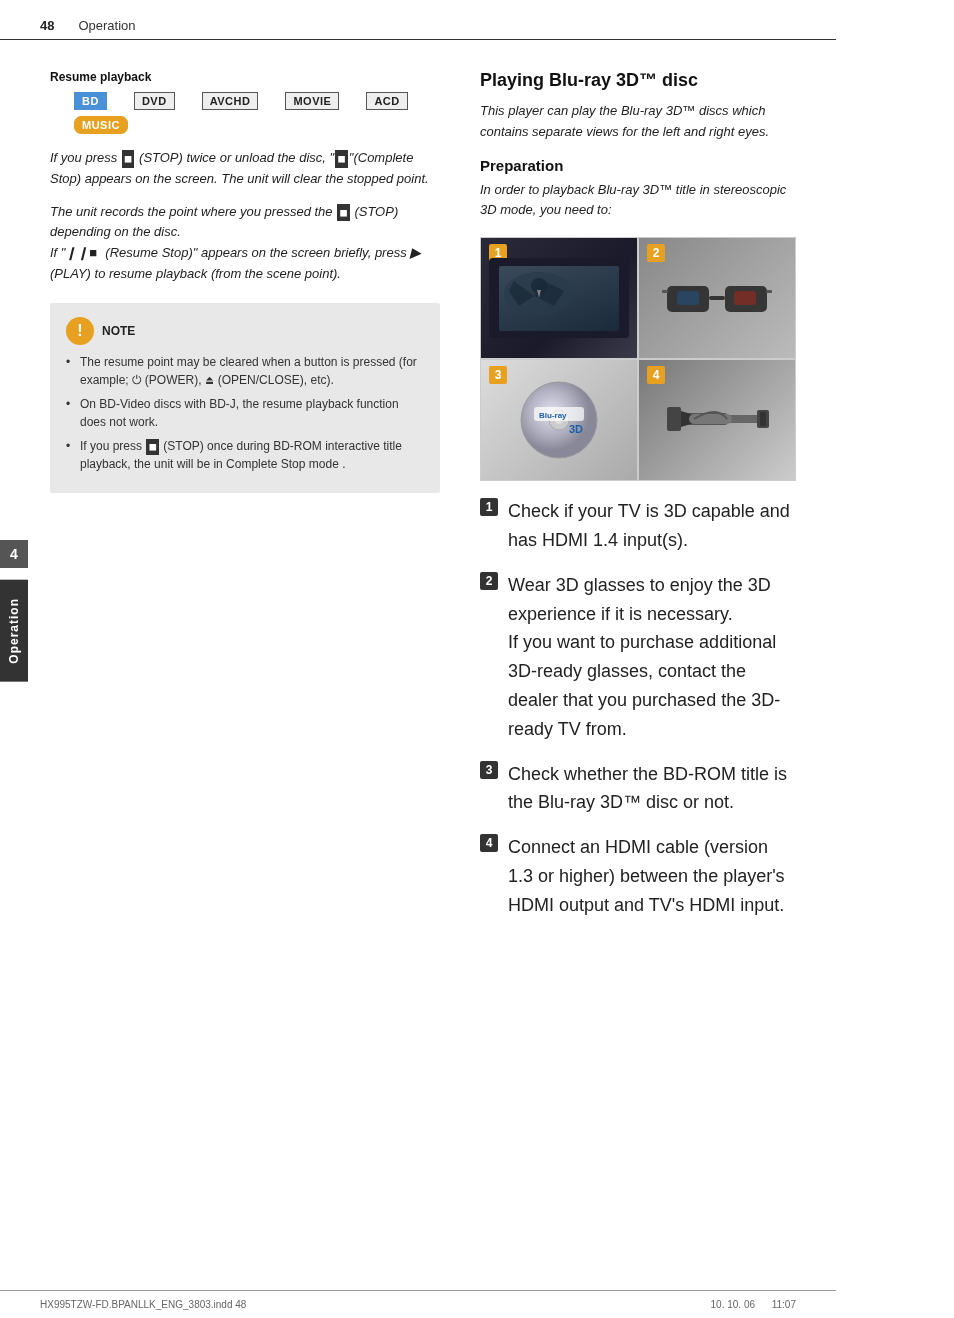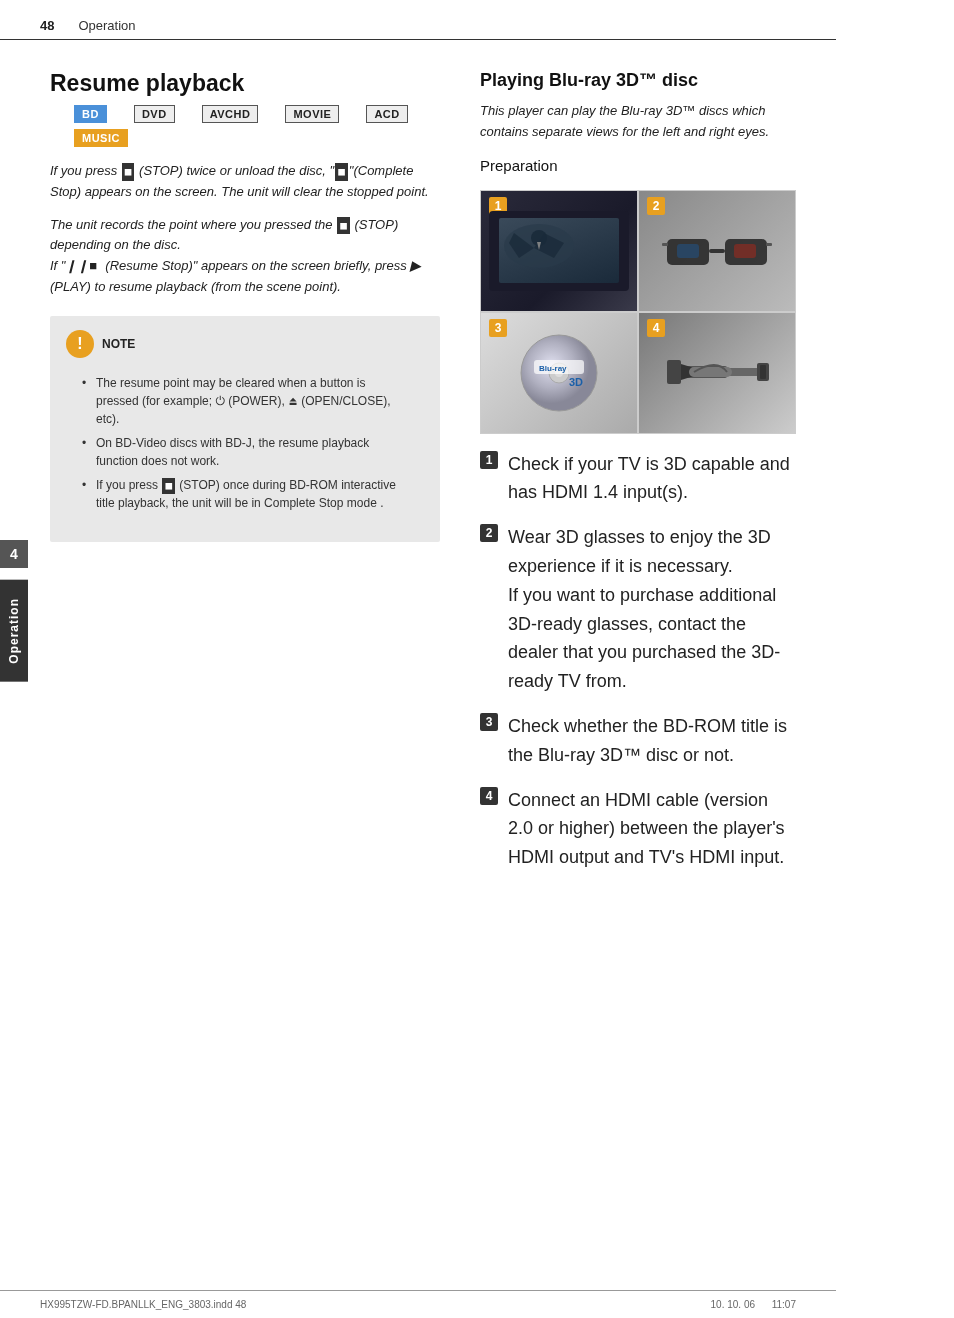--- a/index.html
+++ b/index.html
@@ -76,21 +76,21 @@
     }
     .left-col {
       flex: 0 0 390px;
       max-width: 390px;
     }
     .right-col {
       flex: 1;
     }
     
     .section-title {
-      font-size: 23px;
+      font-size: 12px;
       font-weight: bold;
       margin-bottom: 8px;
       color: #111;
     }
     
     .badges {
       display: flex;
       gap: 3px;
       margin-bottom: 14px;
       flex-wrap: wrap;
@@ -107,20 +107,21 @@
     }
     .badge.highlight {
       background: #4a90d9;
       color: #fff;
       border-color: #4a90d9;
     }
     .badge.highlight2 {
       background: #e8a020;
       color: #fff;
       border-color: #e8a020;
+      border-radius: 7px;
     }
     
     .body-text {
       font-size: 13px;
       line-height: 1.6;
       color: #222;
       margin-bottom: 12px;
       font-style: italic;
     }
     
@@ -151,21 +152,21 @@
       flex-shrink: 0;
     }
     .note-label {
       font-size: 12px;
       font-weight: bold;
       color: #222;
     }
     .note-list {
       list-style: none;
       padding: 0;
-      margin: 16px;
+      margin: 0;
     }
     .note-list li {
       font-size: 12px;
       line-height: 1.5;
       color: #333;
       padding-left: 14px;
       position: relative;
       margin-bottom: 6px;
     }
     .note-list li::before {
@@ -177,21 +178,21 @@
     }
     
     .section-title-right {
       font-size: 18px;
       font-weight: bold;
       margin-bottom: 10px;
       color: #111;
     }
     .section-subtitle {
       font-size: 15px;
-      font-weight: normal;
+      font-weight: bold;
       margin-top: 14px;
       margin-bottom: 6px;
       color: #111;
     }
     
     .img-grid {
       display: grid;
       grid-template-columns: 1fr 1fr;
       grid-template-rows: auto auto;
       gap: 2px;
@@ -363,20 +364,21 @@
       </div>
     </div>
 
     <div class="right-col">
       <h2 class="section-title-right">Playing Blu-ray 3D™ disc</h2>
 
       <p class="body-text">This player can play the Blu-ray 3D™ discs which contains separate views for the left and right eyes.</p>
 
       <h3 class="section-subtitle">Preparation</h3>
 
+      <p class="body-text">In order to playback Blu-ray 3D™ title in stereoscopic 3D mode, you need to:</p>
 
       <div class="img-grid">
 
         <div class="img-cell img-cell-1">
           <div class="cell-num">1</div>
           <div class="tv-shape">
             <div class="tv-screen">
               
               <svg width="80" height="55" viewBox="0 0 80 55">
                 <ellipse cx="40" cy="28" rx="35" ry="22" fill="#2a3a4a" opacity="0.7"></ellipse>
@@ -446,21 +448,21 @@
         <div class="step">
           <div class="step-num">2</div>
           <p class="step-text">Wear 3D glasses to enjoy the 3D experience if it is necessary.<br>If you want to purchase additional 3D-ready glasses, contact the dealer that you purchased the 3D-ready TV from.</p>
         </div>
         <div class="step">
           <div class="step-num">3</div>
           <p class="step-text">Check whether the BD-ROM title is the Blu-ray 3D™ disc or not.</p>
         </div>
         <div class="step">
           <div class="step-num">4</div>
-          <p class="step-text">Connect an HDMI cable (version 2.0 or higher) between the player's HDMI output and TV's HDMI input.</p>
+          <p class="step-text">Connect an HDMI cable (version 1.3 or higher) between the player's HDMI output and TV's HDMI input.</p>
         </div>
       </div>
     </div>
 
   </div>
 
   <div class="footer">
     <span>HX995TZW-FD.BPANLLK_ENG_3803.indd   48</span>
     <span>
       <span>10. 10. 06</span>

